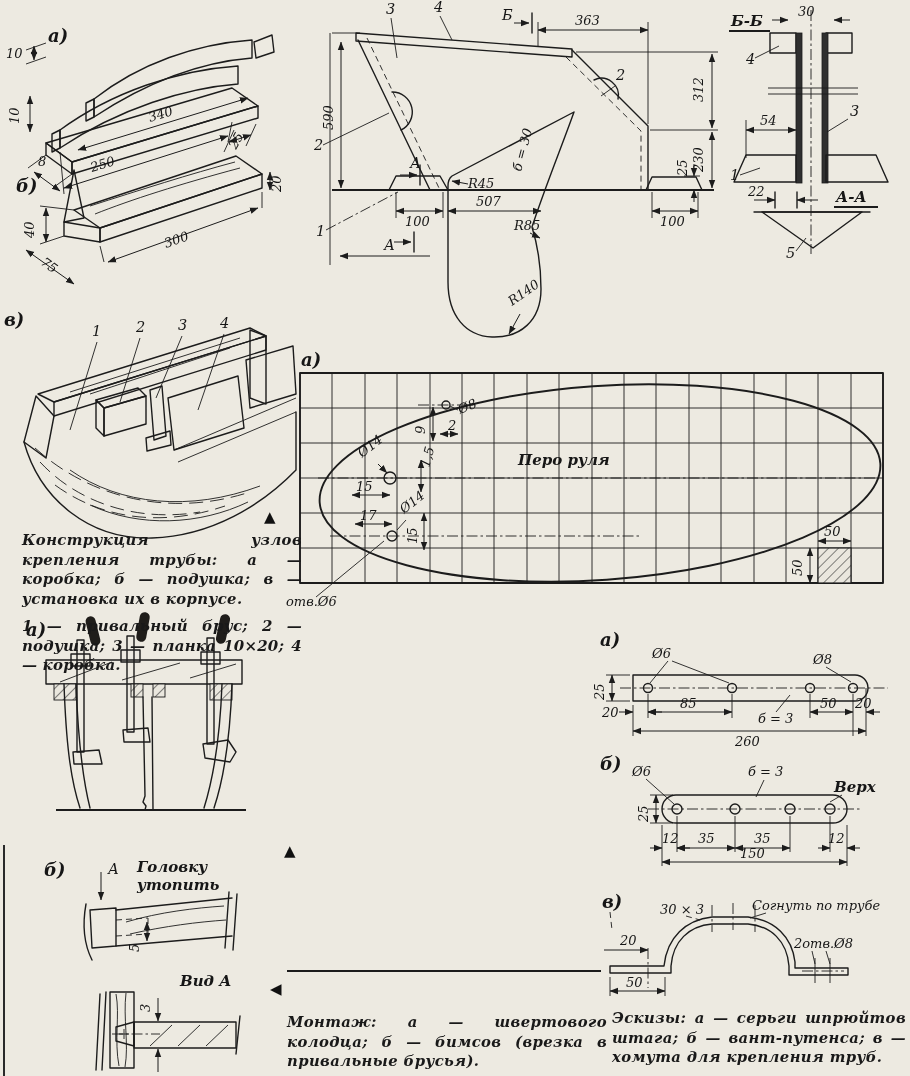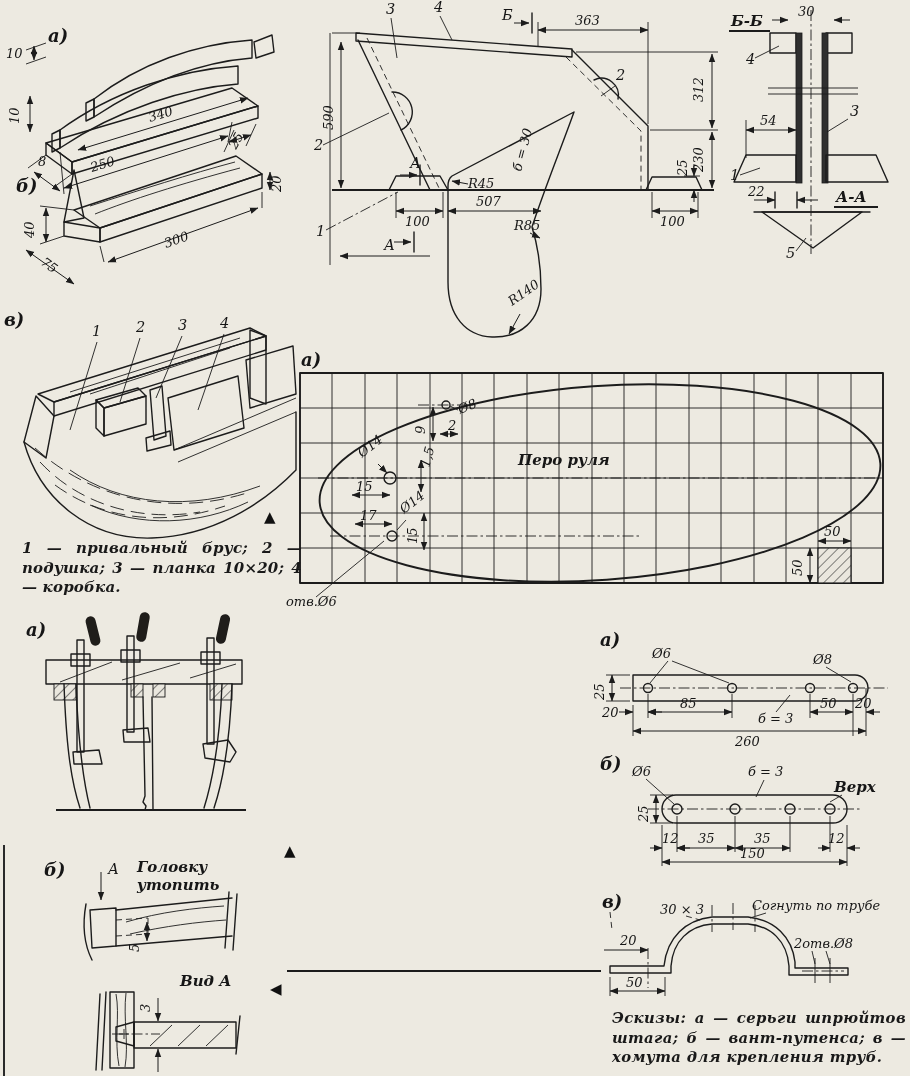--- a/index.html
+++ b/index.html
@@ -420,24 +420,28 @@
   <line class="t dd" x1="648" y1="948" x2="648" y2="988"></line>
   <line class="dim" x1="604" y1="950" x2="648" y2="950" marker-end="url(#ar)"></line>
   <text class="n" x="620" y="945">20</text>
   <path class="t" d="M610,977 L610,996 M665,977 L665,996"></path>
   <line class="dim" x1="610" y1="991" x2="665" y2="991" marker-start="url(#ar)" marker-end="url(#ar)"></line>
   <text class="n" x="626" y="987">50</text>
 </g>
 </svg>
 
 <div class="cap" style="left:22px;top:530px;width:280px">
+  <span class="main">Конструкция узлов крепления трубы: а — коробка; б — подушка; в — установка их в корпусе.</span>
   <span class="legend">1 — привальный брус; 2 — подушка; 3 — планка 10×20; 4 — коробка.</span>
 </div>
 
 
+<div class="cap" style="left:287px;top:1012px;width:320px">
+  <span class="main">Монтаж: а — швертового колодца; б — бимсов (врезка в привальные брусья).</span>
+</div>
 
 <div class="cap" style="left:612px;top:1008px;width:294px">
   <span class="main">Эскизы: а — серьги шпрюйтов штага; б — вант-путенса; в — хомута для крепления труб.</span>
 </div>
 
 <span class="mark" style="left:264px;top:508px">▲</span>
 <span class="mark" style="left:284px;top:842px">▲</span>
 <span class="mark" style="left:270px;top:980px">◀</span>
 <div class="rule" style="left:287px;top:970px;width:314px;height:2px"></div>
 <div class="edge" style="left:3px;top:845px;width:2px;height:231px"></div>

